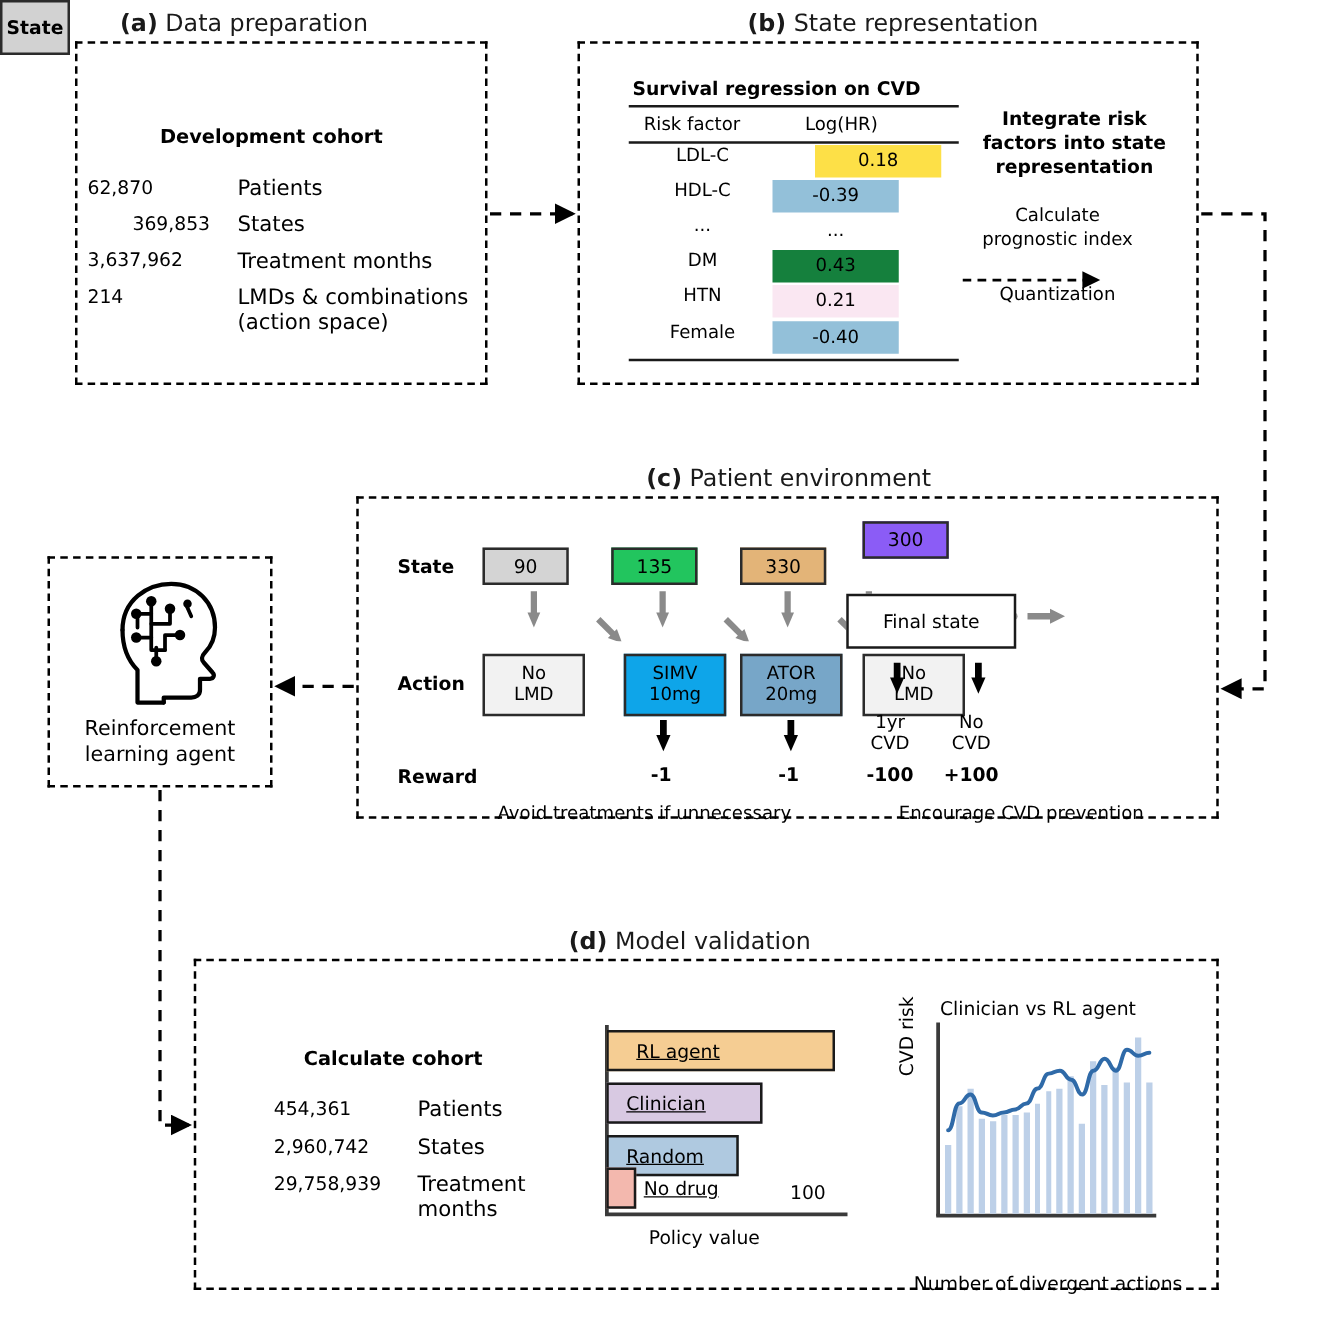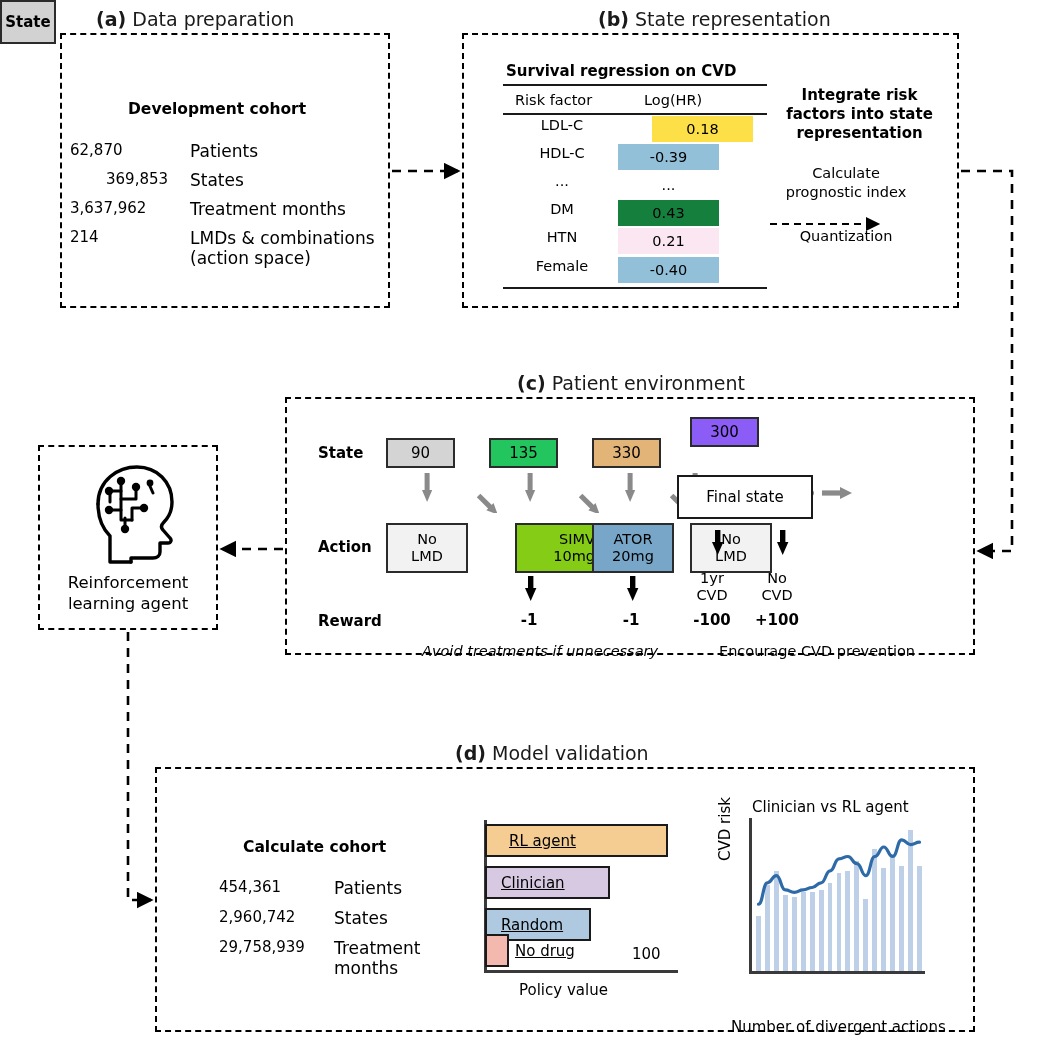--- a/index.html
+++ b/index.html
@@ -215,21 +215,21 @@
       <circle cx="25" cy="15" r="3"></circle>
     <rect x="36" y="12.4" width="20" height="5.2"></rect>
       <path d="M54,9 L54,21 L66,15 z"></path>
   </g>
 </svg>
 
 <div class="abox" style="left:386px;top:523px;background:#f2f2f2;">
   <span>No</span>
   <span>LMD</span>
 </div>
-<div class="abox" style="left:515px;top:523px;background:#84cc16;align-items:flex-end;">
+<div class="abox" style="left:499px;top:523px;background:#0ea5e9;">
   <span>SIMV</span>
   <span>10mg</span>
 </div>
 <div class="abox" style="left:592px;top:523px;background:#77a6c8;">
   <span>ATOR</span>
   <span>20mg</span>
 </div>
 <div class="abox" style="left:690px;top:523px;background:#f2f2f2;">
   <span>No</span>
   <span>LMD</span>
@@ -267,21 +267,21 @@
   <span>1yr</span><br>
   <span>CVD</span>
 </div>
 <div class="endlbl" style="left:748px;top:570px;">
   <span>No</span><br>
   <span>CVD</span>
 </div>
 <div class="endrew" style="left:683px;top:611px;">-100</div>
 <div class="endrew" style="left:748px;top:611px;">+100</div>
 
-<div class="caption" style="left:422px;top:643px;font-style:italic;">Avoid treatments if unnecessary</div>
+<div class="caption" style="left:398px;top:643px;">Avoid treatments if unnecessary</div>
 <div class="caption" style="left:719px;top:643px;">Encourage CVD prevention</div>
 
 <div class="panel" id="panel-rl"></div>
 <svg class="abs" style="left:74px;top:458px;width:112px;height:108px;" viewBox="0 0 112 108">
   <g fill="none" stroke="#000" stroke-width="3.4" stroke-linecap="round" stroke-linejoin="round">
     <path d="M24,46 C24,22 44,9 63,9 C83,9 98,24 98,44 C98,54 94,60 90,64
              C87,67 87,70 89,72 L96,80 C98,82 97,85 94,85 L86,85
              L86,94 C86,98 83,100 79,100 L57,100 L57,104"></path>
     <path d="M24,46 C24,62 30,72 36,78 L36,104 L57,104"></path>
   </g>

